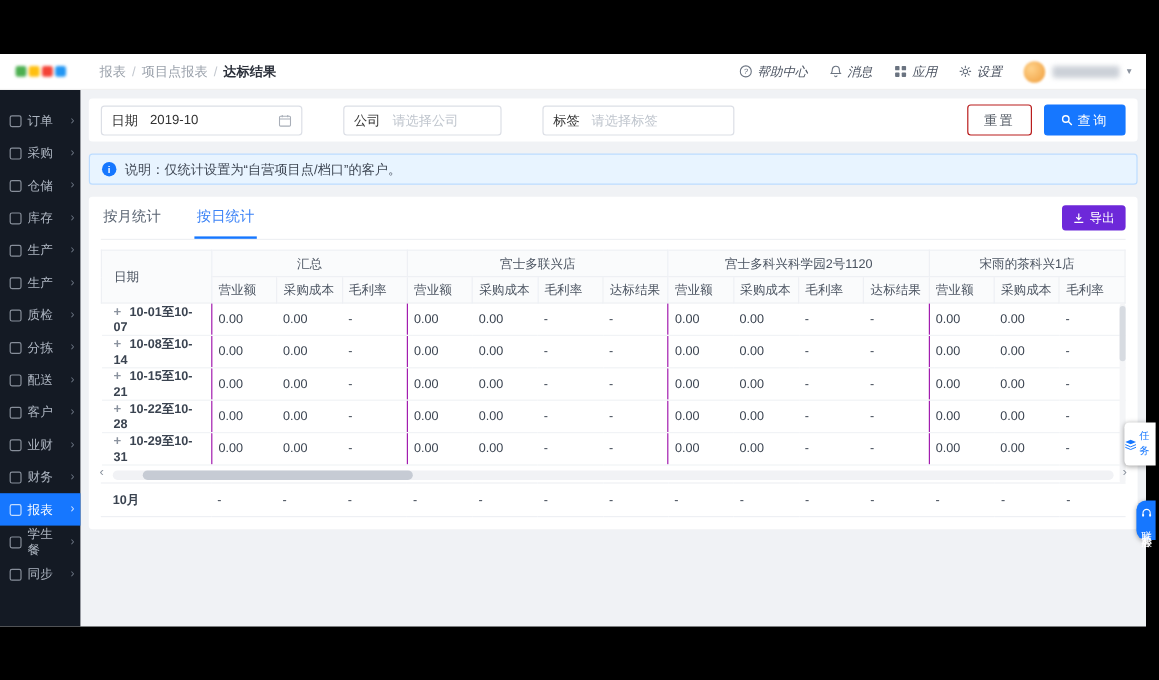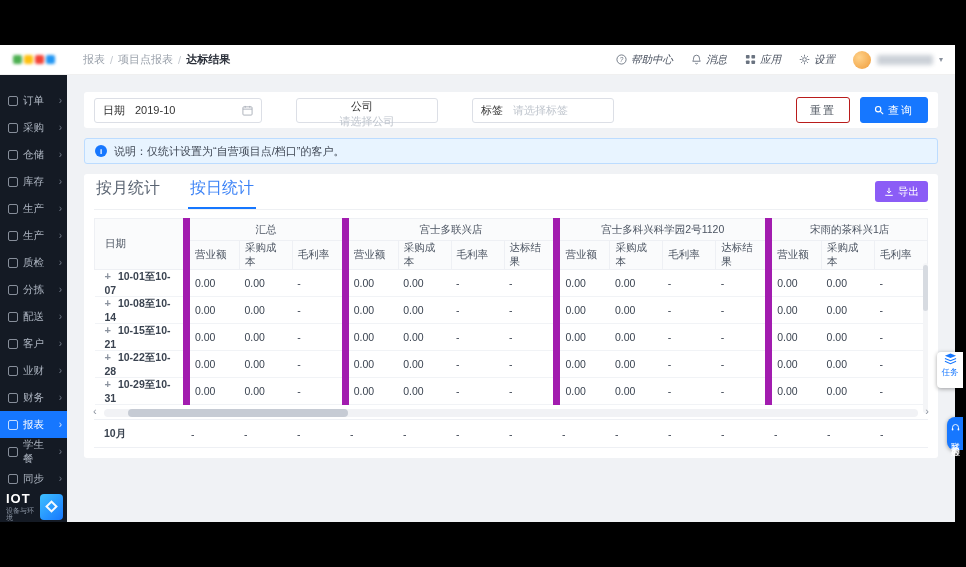--- a/index.html
+++ b/index.html
@@ -31,69 +31,69 @@
   .sb-item.active { background:#1677ff; color:#fff; }
   .sb-item.active .sb-arrow { color:#cfe1ff; }
   .iot { height:38px; display:flex; align-items:center; padding:0 4px 4px 6px; gap:4px; }
   .iot-txt { line-height:1; }
   .iot-title { color:#fff; font-size:13px; font-weight:bold; letter-spacing:1px; }
   .iot-sub { color:#8d97a6; font-size:7px; margin-top:2px; }
   .iot-ico { width:26px; height:26px; border-radius:4px; background:linear-gradient(135deg,#3ec0ff,#1677ff); display:flex; align-items:center; justify-content:center; }
   .iot-ico b { display:block; width:9px; height:9px; border:2px solid rgba(255,255,255,.95); transform:rotate(45deg); }
 
   
-  .main { position:absolute; left:67px; top:30px; right:0; bottom:0; background:#f0f2f5; padding:17px; overflow:hidden; }
+  .main { position:absolute; left:67px; top:30px; right:0; bottom:0; background:#f0f2f5; padding:7px; overflow:hidden; }
 
   .filter-card { background:#fff; border-radius:3px; height:36px; display:flex; align-items:center; padding:0 10px; }
   .fgroup { display:flex; align-items:center; height:25px; border:1px solid #dcdfe6; border-radius:3px; background:#fff; padding:0 8px; font-size:11px; margin-right:34px; }
   .fgroup .flabel { color:#333; margin-right:10px; white-space:nowrap; }
   .fgroup .fvalue { color:#333; }
   .fgroup .fph { color:#bfc5cd; }
-  .fg-date { width:168px; } .fg-company { width:142px;flex-direction:column; } .fg-tag { width:142px; }
+  .fg-date { width:168px; } .fg-company { width:132px; } .fg-tag { width:160px; }
   .fgroup svg { margin-left:auto; width:11px; height:11px; color:#a8aeb8; flex:none; }
   .fbtns { margin-left:auto; display:flex; gap:10px; }
   .btn { height:26px; border-radius:3px; font-size:11px; letter-spacing:2px; display:flex; align-items:center; justify-content:center; cursor:pointer; padding:0 13px; }
   .btn-ghost { background:#fff; border:1px solid #b91c1c; color:#555c66; }
   .btn-primary { background:#1677ff; border:1px solid #1677ff; color:#fff; gap:4px; }
   .btn-primary svg { width:10px; height:10px; letter-spacing:0; }
 
   .alert { margin-top:10px; height:26px; background:#e8f4ff; border:1px solid #bcdcff; border-radius:3px; display:flex; align-items:center; gap:7px; padding:0 10px; font-size:11px; color:#3f4754; }
   .info-ico { width:12px; height:12px; border-radius:50%; background:#1677ff; color:#fff; font-size:8px; display:flex; align-items:center; justify-content:center; flex:none; font-weight:bold; }
 
   .table-card { margin-top:10px; background:#fff; border-radius:3px; padding:6px 10px 10px; position:relative; }
   .tabs { display:flex; gap:26px; border-bottom:1px solid #eef0f3; height:30px; align-items:flex-end; }
-  .tab { font-size:16px; color:#5a6472; padding:0 2px 8px; cursor:pointer; border-bottom:2px solid transparent; }
+  .tab { font-size:12px; color:#5a6472; padding:0 2px 8px; cursor:pointer; border-bottom:2px solid transparent; }
   .tab.active { color:#3b82f6; border-bottom-color:#1677ff; }
-  .export-btn { position:absolute; right:10px; top:7px; height:21px; background:#8b5cf6; color:#fff; border:none; border-radius:3px; font-size:10.5px; display:flex; align-items:center; gap:4px; padding:0 9px; cursor:pointer; }
+  .export-btn { position:absolute; right:10px; top:7px; height:21px; background:#6d28d9; color:#fff; border:none; border-radius:3px; font-size:10.5px; display:flex; align-items:center; gap:4px; padding:0 9px; cursor:pointer; }
   .export-btn svg { width:10px; height:10px; }
 
   .twrap { margin-top:8px; position:relative; }
   table { width:100%; border-collapse:collapse; table-layout:fixed; font-size:10.5px; color:#3a4350; }
   th { background:#fafbfc; font-weight:normal; color:#4a5360; height:22px; border:1px solid #eef0f4; padding:0 5px; }
   .th-group { text-align:center; }
   .th-date { text-align:left; padding-left:10px; background:#fafbfc; }
   .th-sub { text-align:left; }
   td { height:25px; border-bottom:1px solid #f1f3f6; padding:0 5px; text-align:left; }
-  td.gsep, th.gsep { border-left:7px solid #a21caf;margin-top:25px; }
+  td.gsep, th.gsep { border-left:1px solid #a21caf;margin-top:25px; }
   .td-date { padding-left:10px; color:#3a4350;font-weight:bold; }
   .expander { color:#8a929e; margin-right:7px; cursor:pointer; font-size:11px; }
 
   .hscroll { position:relative; height:11px; margin-top:3px; }
   .hs-arrow { position:absolute; top:-2px; font-size:11px; color:#8a929e; cursor:pointer; line-height:11px; }
   .hs-arrow.l { left:-1px; } .hs-arrow.r { right:-1px; }
   .hs-track { position:absolute; left:10px; right:10px; top:1px; height:8px; background:#f1f2f5; border-radius:4px; }
   .hs-thumb { position:absolute; left:3%; width:27%; top:0; height:8px; background:#c6cbd4; border-radius:4px; cursor:pointer; }
 
   .vscroll { position:absolute; right:0; top:45px; width:5px; height:150px; background:#f4f5f7; border-radius:3px; }
   .vs-thumb { position:absolute; top:2px; left:0; width:5px; height:46px; background:#d7dbe1; border-radius:3px; cursor:pointer; }
 
   .ftable td { height:28px; border-bottom:1px solid #eef0f4; border-top:1px solid #eef0f4; color:#3a4350; }
 
   
-  .task-fab { position:absolute; right:3px; top:352px; width:26px; height:36px; background:#fff; border-radius:4px 0 0 4px; box-shadow:0 1px 4px rgba(0,0,0,.35); display:flex; flex-direction:column; align-items:center; gap:2px; color:#1677ff; cursor:pointer; z-index:20; }
+  .task-fab { position:absolute; right:3px; top:352px; width:26px; height:36px; background:#fff; border-radius:4px 0 0 4px; box-shadow:0 1px 4px rgba(0,0,0,.35); display:flex; flex-direction:row; align-items:center; justify-content:center; gap:2px; color:#1677ff; cursor:pointer; z-index:20; }
   .task-fab svg { width:13px; height:13px; }
   .task-fab span { font-size:8.5px; }
   .support-fab { position:absolute; right:3px; top:417px; width:16px; background:#1677ff; color:#fff; border-radius:8px 0 0 8px; padding:6px 0 7px; display:flex; flex-direction:column; align-items:center; gap:3px; cursor:pointer; z-index:20; box-shadow:0 1px 4px rgba(0,0,0,.35); }
   .support-fab svg { width:9px; height:9px; }
   .support-fab span { writing-mode:vertical-rl; text-orientation:upright; font-size:9px; letter-spacing:2px; }
 </style>
 </head>
 <body>
 
 <div class="app">
@@ -232,29 +232,20 @@
           <span class="sb-ico"></span>
           <span>学生餐</span>
           <span class="sb-arrow">›</span>
         </div>
         <div class="sb-item">
           <span class="sb-ico"></span>
           <span>同步</span>
           <span class="sb-arrow">›</span>
         </div>
       </div>
-    <div class="iot">
-      <div class="iot-txt">
-        <div class="iot-title">IOT</div>
-        <div class="iot-sub">设备与环境</div>
-      </div>
-      <div class="iot-ico">
-          <b></b>
-        </div>
-    </div>
   </aside>
 
   <div class="main">
 
     <div class="filter-card">
       <div class="fgroup fg-date">
         <span class="flabel">日期</span>
         <span class="fvalue">2019-10</span>
         <svg viewBox="0 0 12 12">
             <rect x="1" y="2" width="10" height="9" rx="1" fill="none" stroke="currentColor"></rect>

